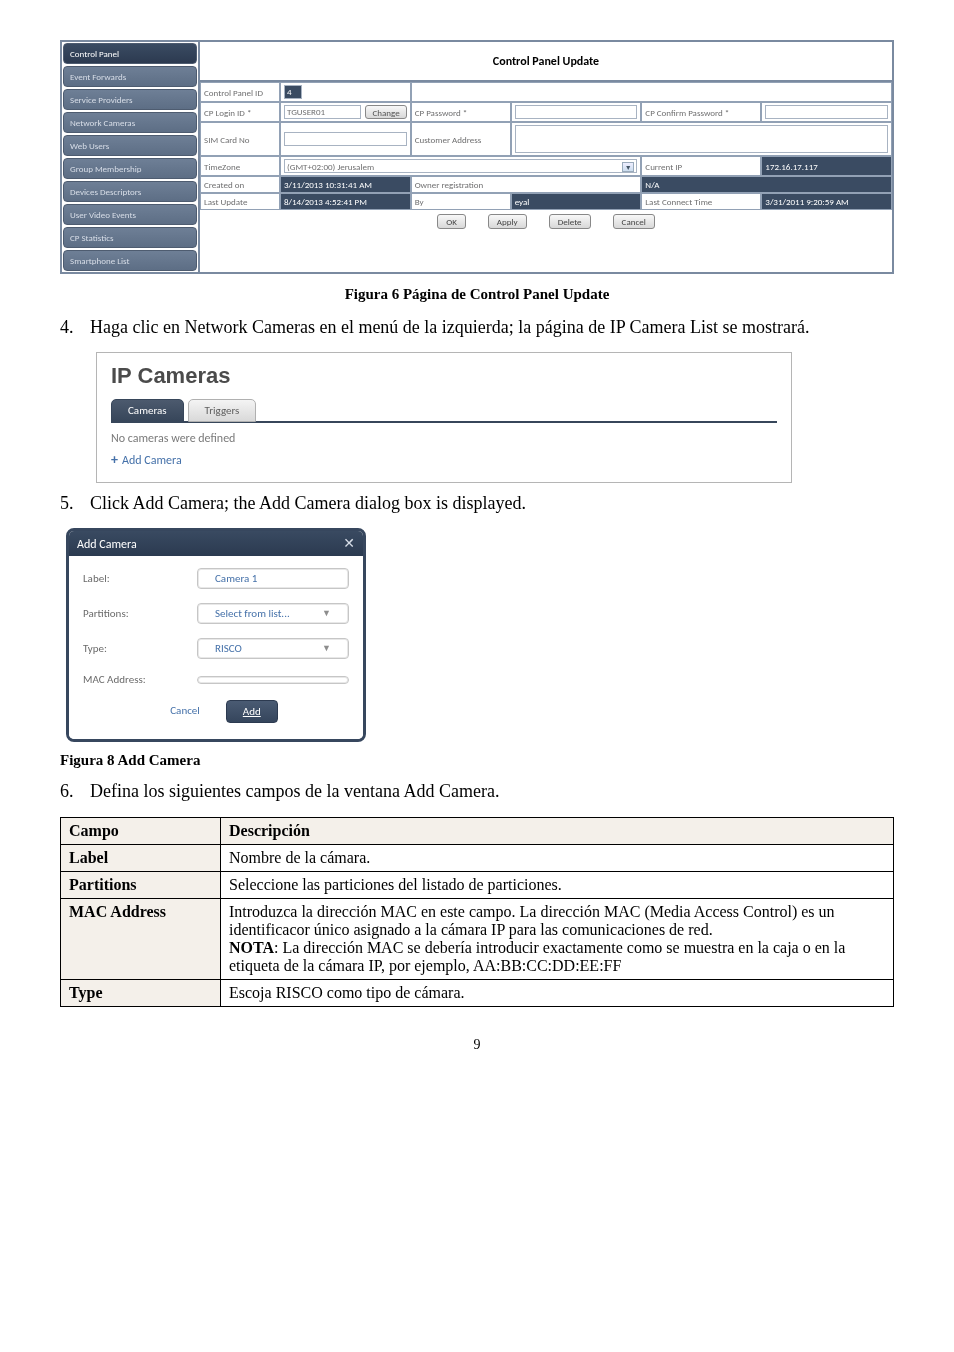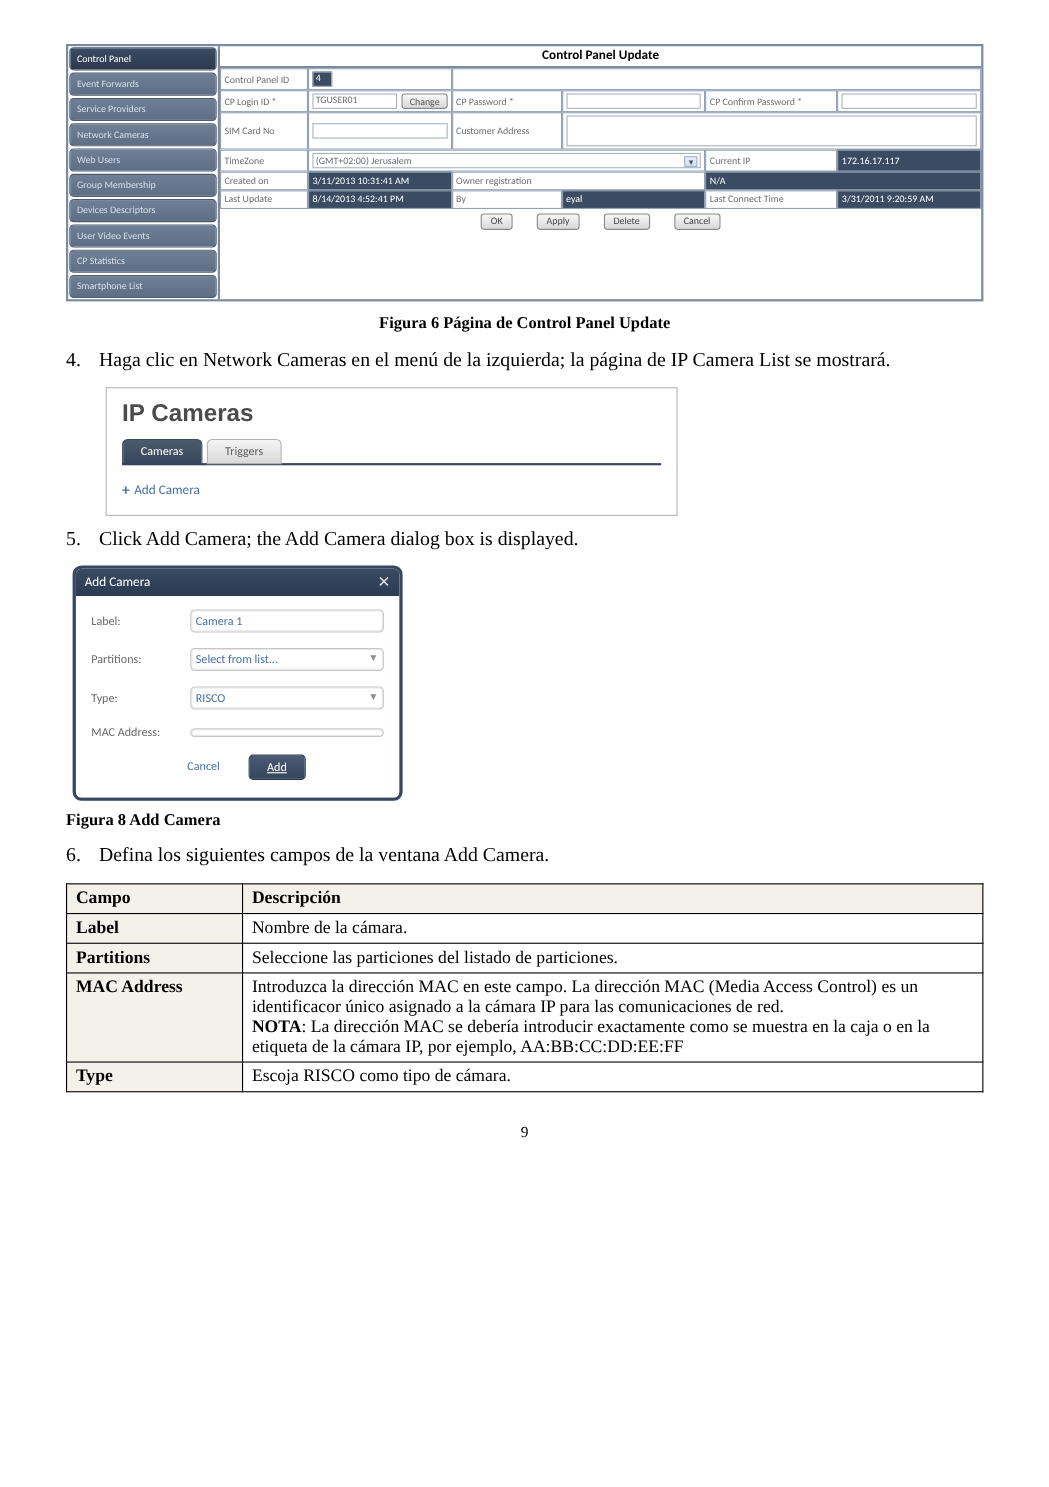--- a/index.html
+++ b/index.html
@@ -5,59 +5,59 @@
   * { box-sizing: border-box; }
   body { margin: 0; padding: 0; background: #fff; font-family: Calibri, Arial, sans-serif; width: 954px; }
   .page { padding: 40px 60px; }
   
   
   .cpu-wrap { border: 2px solid #7a8aa0; display: flex; }
   .sidebar { display: flex; flex-direction: column; width: 136px; }
   .side-item { background: linear-gradient(#6e7f96,#5d6e85); color: #d8dee8; font-size: 9px; padding: 4px 6px; border: 1px solid #4e5c70; border-radius: 4px; margin: 1px; text-align: left; }
   .side-item.active { background: linear-gradient(#3a4b62,#2c3a50); color: #fff; }
   .cpu-main { flex: 1; border-left: 2px solid #7a8aa0; }
-  .cpu-title-row { border-bottom: 2px solid #7a8aa0; display: flex; justify-content: center; align-items: center; padding: 2px; }
+  .cpu-title-row { border-bottom: 2px solid #7a8aa0; display: flex; justify-content: center; align-items: center; padding: 12px; }
   .cpu-title { font-weight: bold; font-size: 12px; }
   .cpu-grid { display: grid; grid-template-columns: 80px 1fr 100px 1fr 120px 1fr; font-size: 9px; }
   .cpu-cell { border: 1px solid #92a1b5; padding: 2px 3px; background: #fff; display: flex; align-items: center; }
   .cpu-cell.lbl { color: #6f6f70; }
   .cpu-inp { border: 1px solid #a8b3c2; height: 14px; width: 100%; background: #fff; padding: 0 2px; font-size: 9px; color: #6f6f70; }
   .cpu-ch { border: 1px solid #888; border-radius: 3px; background: linear-gradient(#f8f8f8,#d8d8d8); font-size: 9px; padding: 0 6px; height: 14px; display: inline-flex; align-items: center; margin-left: 4px; color: #555; }
   .cpu-cell.readout { color: #fff; background: #3a4b62; }
   .cpu-sel { position: relative; flex: 1; border: 1px solid #a8b3c2; height: 14px; background: #fff; color: #6f6f70; padding: 0 2px; font-size: 9px; display: flex; align-items: center; }
   .cpu-sel .arr { position: absolute; right: 2px; top: 2px; width: 12px; height: 10px; background: linear-gradient(#eef,#cde); border: 1px solid #9ab; display: flex; justify-content: center; align-items: center; font-size: 7px; color: #456; }
   .cpu-btns { display: flex; justify-content: center; gap: 22px; padding: 4px; }
   .cpu-btn { border: 1px solid #888; border-radius: 3px; background: linear-gradient(#f8f8f8,#d8d8d8); font-size: 9px; padding: 1px 8px; color: #444; }
   
   .figcap { text-align: center; font-family: 'Times New Roman', serif; font-weight: bold; font-size: 15px; margin: 12px 0; }
   .figcap-left { font-family: 'Times New Roman', serif; font-weight: bold; font-size: 15px; margin: 10px 0; }
   
   .step { display: flex; font-family: Georgia, serif; font-size: 18px; margin: 8px 0 12px; line-height: 1.4; }
   .step-num { width: 30px; }
   .step-txt { flex: 1; }
   
   
-  .ipc-wrap { margin-left: 36px; border: 1px solid #b5b5b5; width: 520px; padding: 10px 14px 14px; }
+  .ipc-wrap { margin-left: 36px; border: 1px solid #b5b5b5; width: 696px; padding: 10px 14px 14px; }
   .ipc-head { font-family: Arial, sans-serif; font-weight: bold; font-size: 22px; color: #4b4b4b; margin-bottom: 10px; }
   .ipc-tabs { display: flex; }
   .ipc-tab { padding: 4px 16px; font-size: 11px; border: 1px solid #b0b0b0; border-radius: 5px 5px 0 0; margin-right: 4px; }
   .ipc-tab.active { background: linear-gradient(#4c5a6e,#37465a); color: #fff; border-color: #37465a; }
   .ipc-tab.inactive { background: linear-gradient(#f4f4f4,#d9d9d9); color: #606060; }
   .ipc-body { border-top: 2px solid #37465a; margin-top: -1px; padding-top: 8px; font-size: 12px; color: #7a7a7a; }
   .ipc-add { color: #4571a9; font-size: 12px; margin-top: 6px; display: flex; align-items: center; gap: 4px; }
   .ipc-plus { color: #4571a9; font-size: 14px; font-weight: bold; }
   
   
   .addcam { width: 300px; border: 3px solid #37475e; border-radius: 8px; overflow: hidden; margin-left: 6px; }
   .addcam-hd { background: linear-gradient(#394a61,#2b3a50); color: #fff; font-size: 12px; display: flex; justify-content: space-between; align-items: center; padding: 4px 8px; }
   .addcam-x { color: #d8dee8; font-size: 14px; }
   .addcam-body { padding: 12px 14px; background: #fff; }
-  .addcam-row { display: flex; align-items: center; margin-bottom: 14px; }
+  .addcam-row { display: flex; align-items: center; margin-bottom: 14px; gap: 24px; }
   .addcam-lbl { width: 90px; font-size: 11px; color: #6b6b6b; }
-  .addcam-inp-wrap { flex: 1; border: 1px solid #c6c6c6; border-radius: 4px; box-shadow: inset 0 0 0 1px #e8e8e8; padding: 3px 4px; font-size: 11px; color: #4571a9; display: flex; align-items: flex-start; justify-content: space-between; }
+  .addcam-inp-wrap { flex: 1; border: 1px solid #c6c6c6; border-radius: 4px; box-shadow: inset 0 0 0 1px #e8e8e8; padding: 3px 17px; font-size: 11px; color: #4571a9; display: flex; align-items: flex-start; justify-content: space-between; }
   .addcam-tri { color: #8d8d8d; font-size: 9px; }
   .addcam-btns { display: flex; justify-content: center; gap: 10px; margin: 6px 0 4px; }
   .addcam-btn { padding: 4px 16px; font-size: 11px; border-radius: 4px; }
   .addcam-btn.cancel { color: #4571a9; }
   .addcam-btn.add { background: linear-gradient(#4a5b73,#35455c); color: #fff; border: 1px solid #2c3a50; text-decoration: underline; }
   
   
   table.desc { border-collapse: collapse; width: 100%; margin-top: 4px; font-family: Georgia, serif; }
   table.desc th, table.desc td { border: 1px solid #000; padding: 4px 8px; text-align: left; vertical-align: top; font-size: 16px; }
   table.desc th { background: #f4f0ea; font-weight: bold; }
@@ -153,20 +153,21 @@
   <div class="step-txt">Haga clic en Network Cameras en el menú de la izquierda; la página de IP Camera List se mostrará.</div>
 </div>
 
 <div class="ipc-wrap">
   <div class="ipc-head">IP Cameras</div>
   <div class="ipc-tabs">
     <div class="ipc-tab active">Cameras</div>
     <div class="ipc-tab inactive">Triggers</div>
   </div>
   <div class="ipc-body">
+    <div>No cameras were defined</div>
     <div class="ipc-add">
       <span class="ipc-plus">+</span>
       <span>Add Camera</span>
     </div>
   </div>
 </div>
 
 
 <div class="step">
   <div class="step-num">5.</div>

